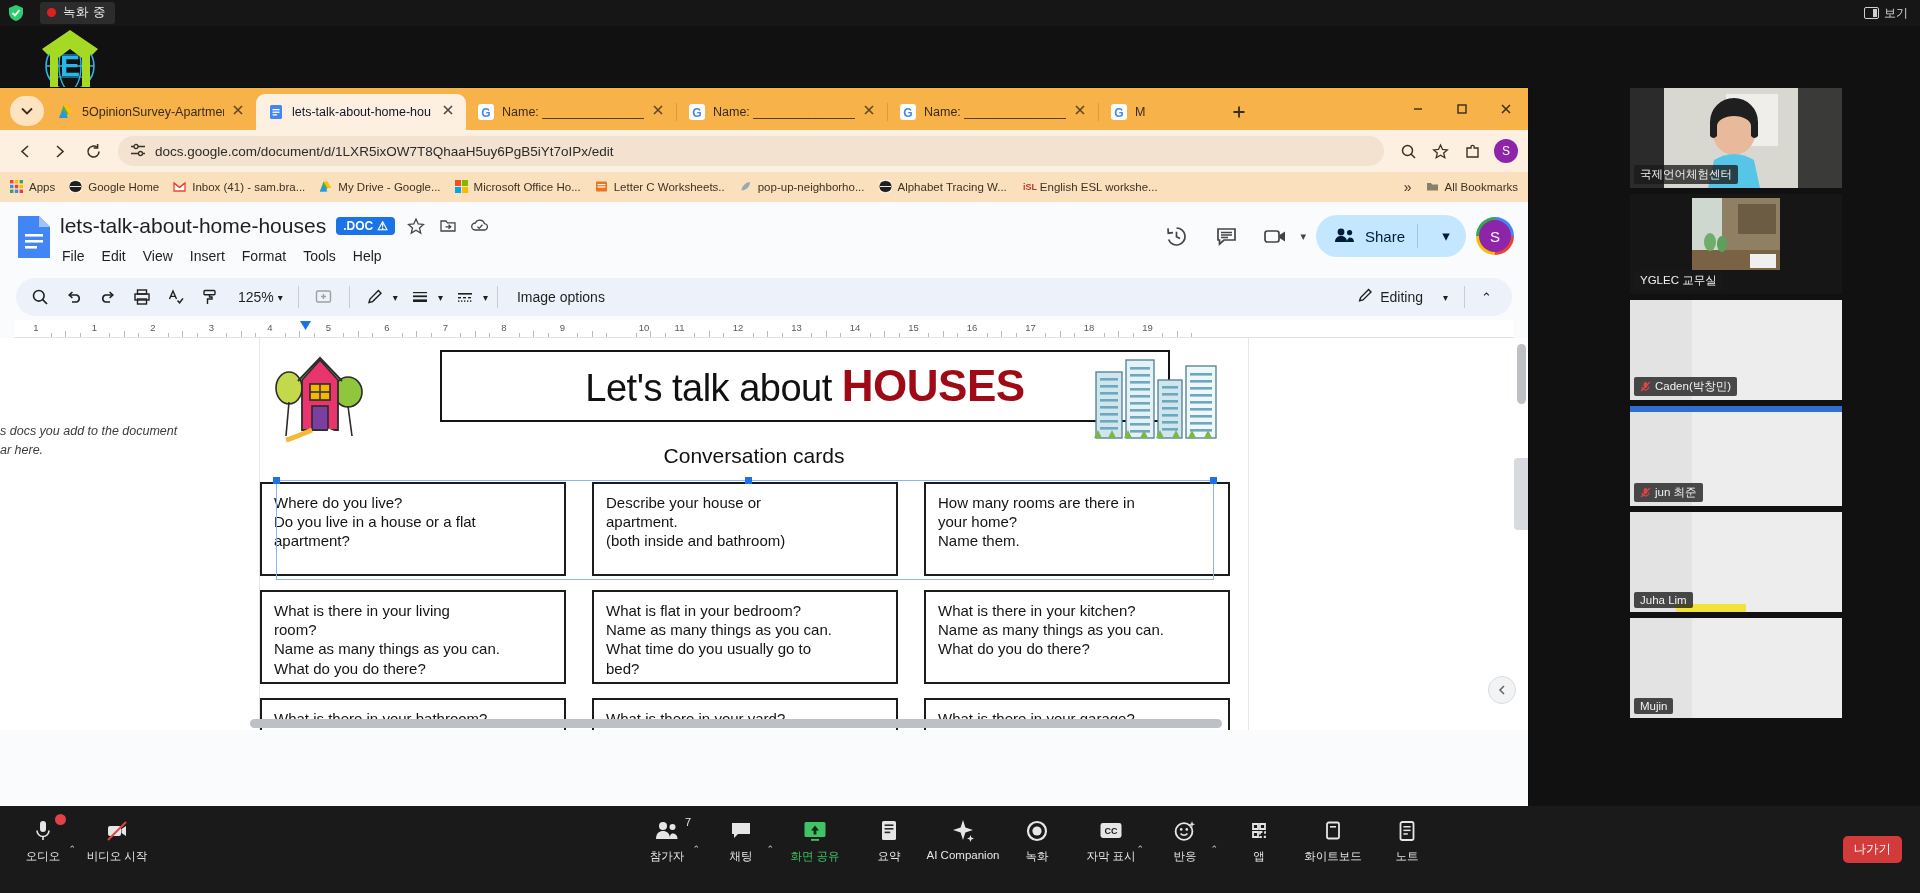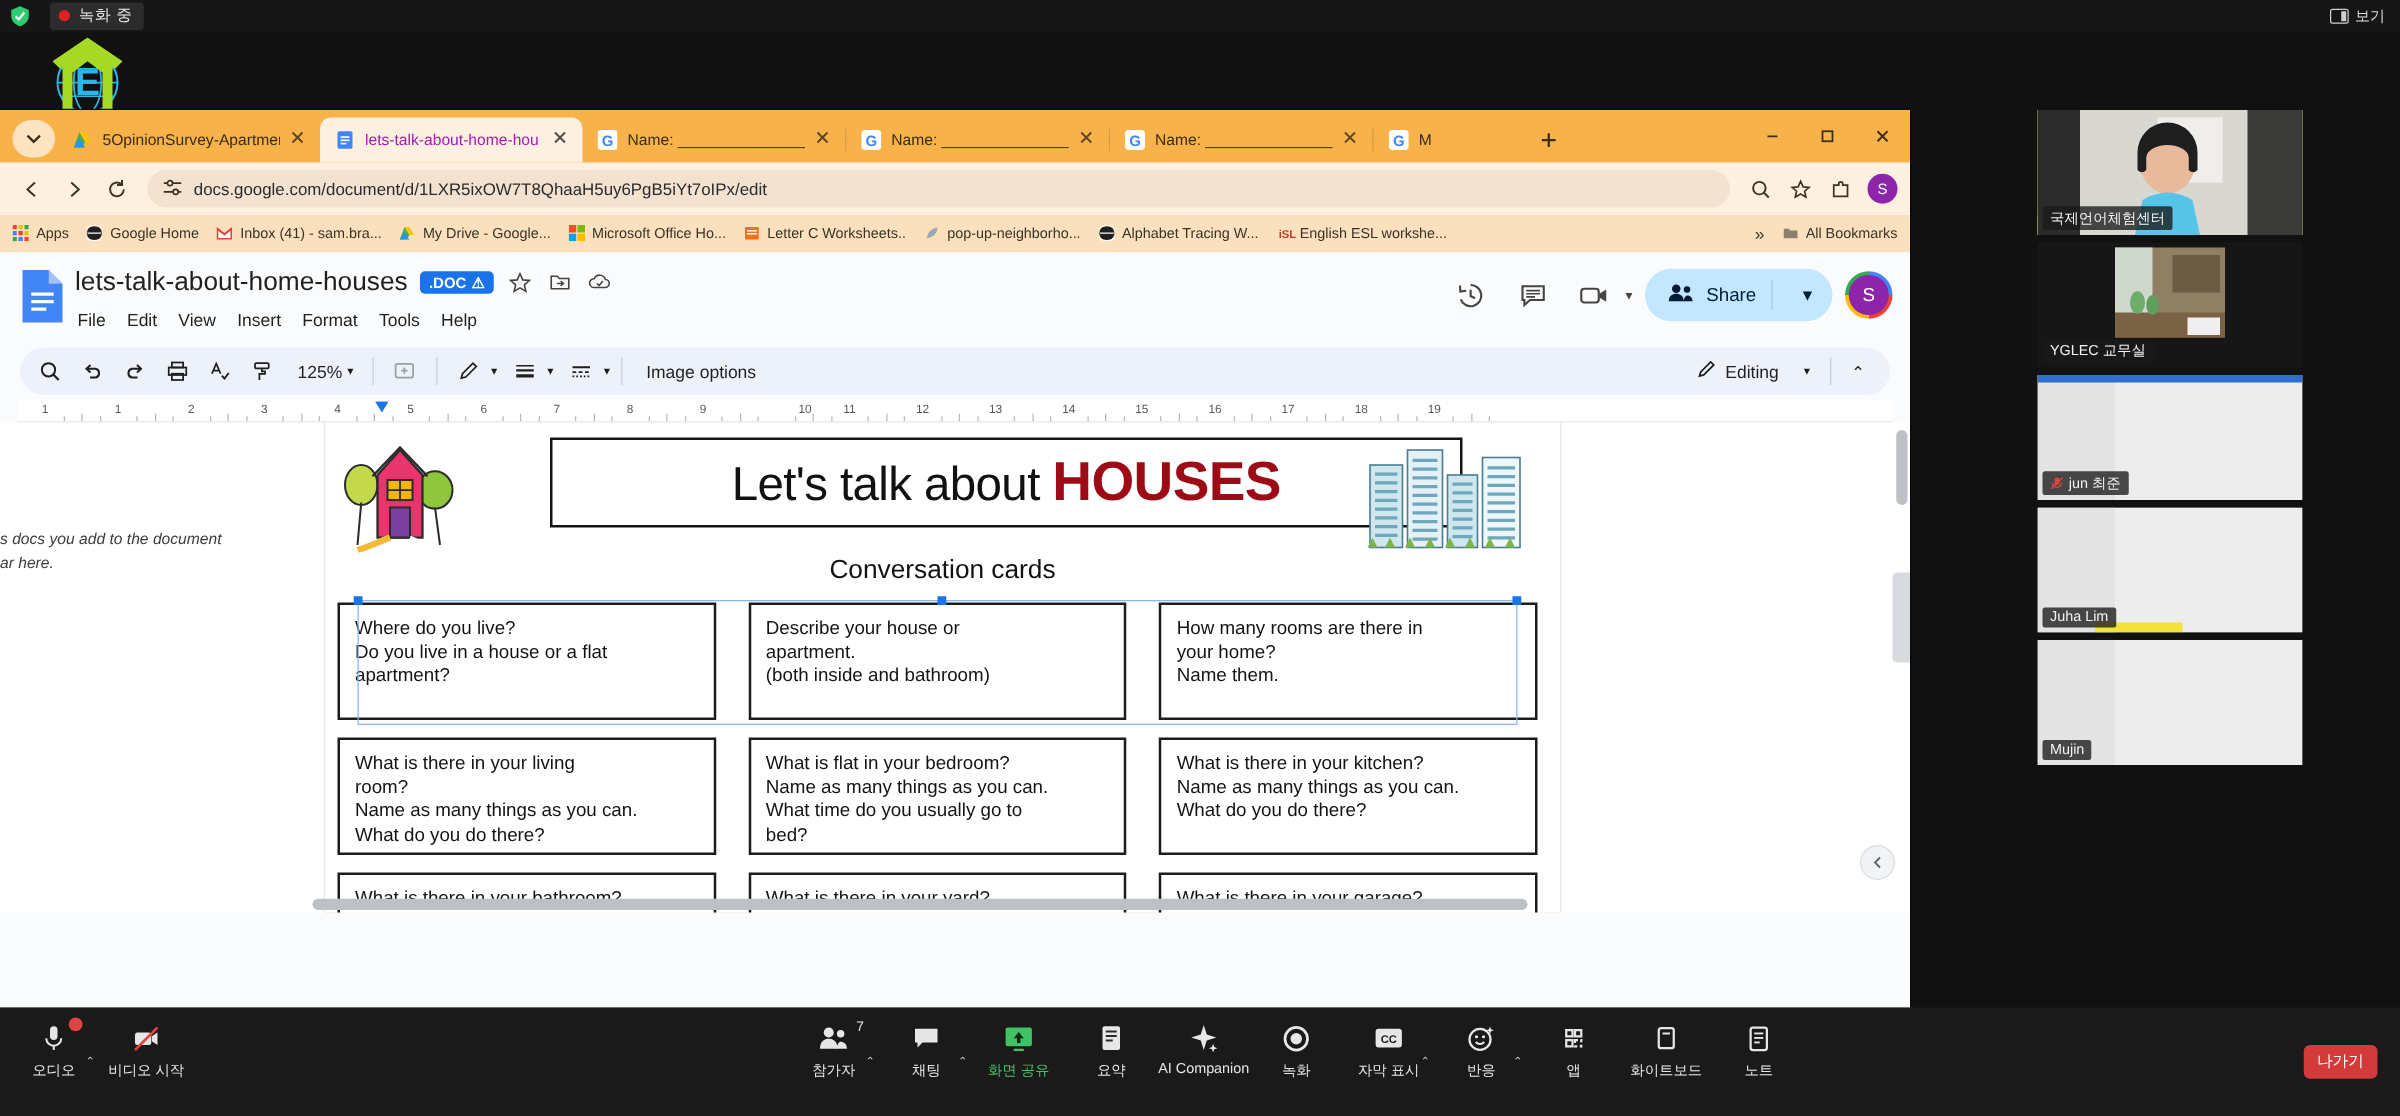--- a/index.html
+++ b/index.html
@@ -46,21 +46,21 @@
     width: 34px; height: 30px; margin: 0 2px 4px 6px; border-radius: 17px;
     background: #fde3c0; display: flex; align-items: center; justify-content: center;
     flex: none;
   }
   .tab {
     height: 36px; display: flex; align-items: center; gap: 8px;
     padding: 0 8px 0 12px; border-radius: 9px 9px 0 0; position: relative;
     font-size: 12.5px; color: #3a2c17; flex: none; overflow: hidden;
   }
   .tab.inactive { background: transparent; width: 210px; }
-  .tab.active { background: #fdf0e0; width: 210px; color: #a21caf; }
+  .tab.active { background: #fdf0e0; width: 210px; color: #0f172a; }
   .tab .favicon { width: 16px; height: 16px; flex: none; }
   .tab .t-label {
     flex: 1; white-space: nowrap; overflow: hidden; text-overflow: clip;
     font-size: 12.5px;
   }
   .tab .t-close { width: 16px; height: 16px; flex: none; opacity: .8; }
   .tab-sep { width: 1px; height: 18px; background: #d79a45; margin-bottom: 9px; flex: none;}
   .newtab { width: 28px; height: 28px; margin: 0 0 4px 6px; display:flex; align-items:center; justify-content:center; flex:none;}
   .win-controls { margin-left: auto; display: flex; align-items: center; margin-bottom: 6px; }
   .win-btn { width: 44px; height: 30px; display: flex; align-items: center; justify-content: center; }
@@ -170,21 +170,21 @@
     border: 2px solid #141414; display: flex; align-items: center; justify-content: center;
     background: #fff;
   }
   .title-text { font-size: 38px; white-space: nowrap; letter-spacing: -0.5px; }
   .title-text .a { color: #111; }
   .title-text .b { color: #9e0b16; font-size: 44px; font-weight: bold; }
   .city-art { position: absolute; right: 18px; top: 16px; width: 140px; height: 92px; }
   .sub-head { text-align: center; font-size: 21px; color: #111; margin-top: -4px; }
 
   .cards-grid {
-    position: relative; margin: 14px 18px 0 10px;
+    position: relative; margin: 14px 18px 0 0;
     display: grid; grid-template-columns: repeat(3, 1fr); gap: 14px 26px;
   }
   .card {
     border: 2px solid #1c1c1c; background: #fff; height: 94px;
     padding: 9px 10px 0 12px; font-size: 15px; line-height: 1.28; color: #141414;
     overflow: hidden;
   }
   .card div { white-space: nowrap; }
   .sel-outline {
     position: absolute; left: 16px; top: -2px; right: 16px; height: 100px;
@@ -1010,20 +1010,34 @@
             <rect x="62" y="56" width="88" height="20" fill="#7a6245"></rect>
             <ellipse cx="80" cy="48" rx="6" ry="9" fill="#6fae6a"></ellipse>
             <ellipse cx="92" cy="50" rx="5" ry="8" fill="#5f9e5c"></ellipse>
             <rect x="120" y="60" width="26" height="14" fill="#efefef"></rect>
           </svg></div>
         <div class="pname">
           <span>YGLEC 교무실</span>
         </div>
       </div>
       <div class="ptile">
+        <div class="vid-ph" style="background: rgb(237, 237, 237);"><svg width="212" height="100" viewBox="0 0 212 100">
+            <rect width="212" height="100" fill="#ededed"></rect>
+            <rect x="0" y="0" width="62" height="100" fill="#e3e3e3"></rect>
+          </svg></div>
+        <div class="pname">
+          <span class="muted-ic"><svg width="11" height="11" viewBox="0 0 11 11">
+              <rect x="3.6" y="1" width="3.8" height="6" rx="1.9" fill="#e04343"></rect>
+              <path d="M2 5.4 a3.5 3.5 0 0 0 7 0" stroke="#e04343" stroke-width="1.1" fill="none"></path>
+              <path d="M1 10 L10 1" stroke="#e04343" stroke-width="1.3"></path>
+            </svg></span>
+          <span>Caden(박창민)</span>
+        </div>
+      </div>
+      <div class="ptile">
         <div class="vid-ph" style="background: rgb(235, 235, 235);"><svg width="212" height="100" viewBox="0 0 212 100">
             <rect width="212" height="100" fill="#ededed"></rect>
             <rect x="0" y="0" width="62" height="100" fill="#e3e3e3"></rect>
             <rect x="0" y="0" width="212" height="6" fill="#2f6fd0"></rect>
           </svg></div>
         <div class="pname">
           <span class="muted-ic"><svg width="11" height="11" viewBox="0 0 11 11">
               <rect x="3.6" y="1" width="3.8" height="6" rx="1.9" fill="#e04343"></rect>
               <path d="M2 5.4 a3.5 3.5 0 0 0 7 0" stroke="#e04343" stroke-width="1.1" fill="none"></path>
               <path d="M1 10 L10 1" stroke="#e04343" stroke-width="1.3"></path>

